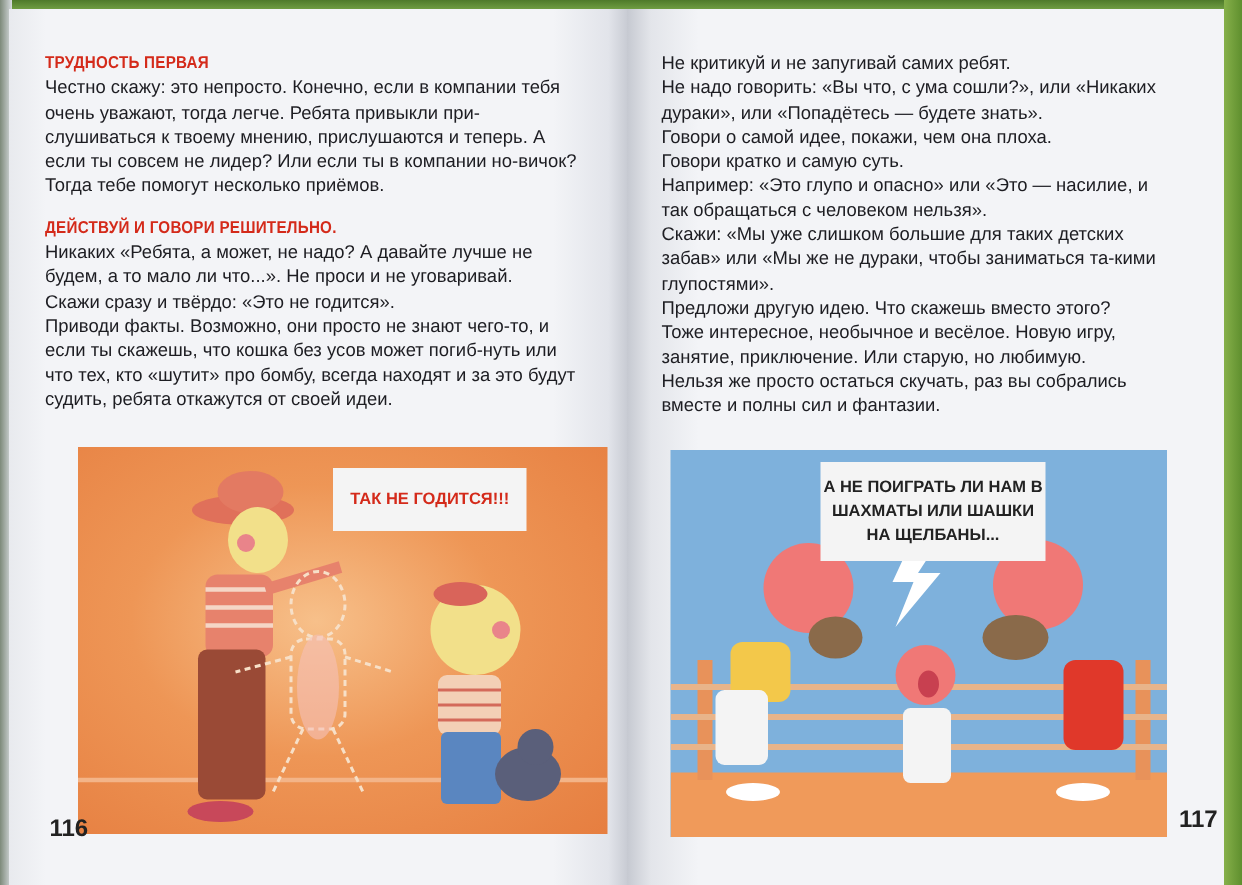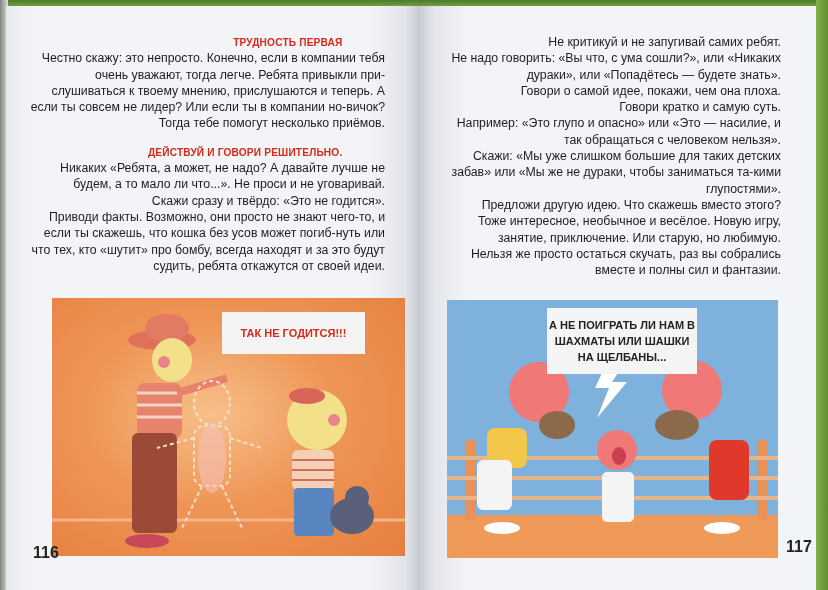--- a/index.html
+++ b/index.html
@@ -3,21 +3,21 @@
 <meta charset="utf-8">
 <style>
   html, body { margin:0; padding:0; }
   body { width:828px; height:590px; overflow:hidden; background:#6a9a3a; font-family:"Liberation Sans", sans-serif; position:relative; }
   .cover-top { position:absolute; left:0; top:0; width:828px; height:8px; background:linear-gradient(#4e7a2a,#7aa84a); }
   .cover-right { position:absolute; right:0; top:0; width:12px; height:590px; background:linear-gradient(90deg,#86b04a,#5f8f2e); }
   .cover-left { position:absolute; left:0; top:0; width:8px; height:590px; background:linear-gradient(90deg,#7d8a7a,#d8dce0); }
   .page { position:absolute; top:6px; height:584px; background:#f1f2f6; }
   .page.left { left:6px; width:412px; background:linear-gradient(90deg,#e8eaee 0%,#f3f4f7 6%,#f3f4f7 88%,#e2e4ea 97%,#c9ccd4 100%); }
   .page.right { left:418px; width:398px; background:linear-gradient(90deg,#c6c9d1 0%,#e3e5ea 4%,#f3f4f7 12%,#f3f4f7 100%); }
-  .text { position:absolute; font-size:12.3px; line-height:16.3px; color:#1d1d22;text-align:right; }
+  .text { position:absolute; font-size:12.3px; line-height:16.3px; color:#1d1d22; }
   .text p { margin:0; }
   .heading { color:#d42a1a; font-weight:bold; font-family:"Liberation Sans", sans-serif; font-size:11.5px; letter-spacing:0.2px; transform:scaleX(0.88); transform-origin:left; text-transform:uppercase; }
   .left-text { left:30px; top:34px; width:355px; }
   .right-text { left:441px; top:34px; width:340px; }
   .illus { position:absolute; overflow:hidden; }
   .illus.left { left:52px; top:298px; width:353px; height:258px; background:radial-gradient(ellipse at 45% 45%,#f7c08a 0%,#ee9656 45%,#e67e40 100%); }
   .illus.right { left:447px; top:300px; width:331px; height:258px; background:#7eb1dc; }
   .bubble { position:absolute; background:#f4f4f4; display:flex; align-items:center; justify-content:center; text-align:center; font-weight:bold; font-size:11px; line-height:16px; }
   .bubble.red { color:#d42a1a; }
   .bubble.dark { color:#222; }
@@ -73,21 +73,21 @@
     <circle cx="282" cy="122" r="6" fill="#e9848a"></circle>
     <rect x="240" y="152" width="42" height="40" rx="6" fill="#f3d0b6"></rect>
     <line x1="240" y1="162" x2="282" y2="162" stroke="#d46a5a" stroke-width="2"></line>
     <line x1="240" y1="172" x2="282" y2="172" stroke="#d46a5a" stroke-width="2"></line>
     <line x1="240" y1="182" x2="282" y2="182" stroke="#d46a5a" stroke-width="2"></line>
     <rect x="242" y="190" width="40" height="48" rx="4" fill="#5a86c0"></rect>
 
     <ellipse cx="300" cy="218" rx="22" ry="18" fill="#5a5f7a"></ellipse>
     <circle cx="305" cy="200" r="12" fill="#5a5f7a"></circle>
   </svg>
-  <div class="bubble red" style="left:170px; top:14px; width:143px; height:42px;">ТАК НЕ ГОДИТСЯ!!!</div>
+  <div class="bubble red" style="left:170px; top:14px; width:129px; height:42px;">ТАК НЕ ГОДИТСЯ!!!</div>
 </div>
 
 <div class="pagenum" style="left:33px; top:544px;">116</div>
 
 <div class="text right-text">
   <p>Не критикуй и не запугивай самих ребят.</p>
   <p>Не надо говорить: «Вы что, с ума сошли?», или «Никаких дураки», или «Попадётесь — будете знать».</p>
   <p>Говори о самой идее, покажи, чем она плоха.</p>
   <p>Говори кратко и самую суть.</p>
   <p>Например: «Это глупо и опасно» или «Это — насилие, и так обращаться с человеком нельзя».</p>

